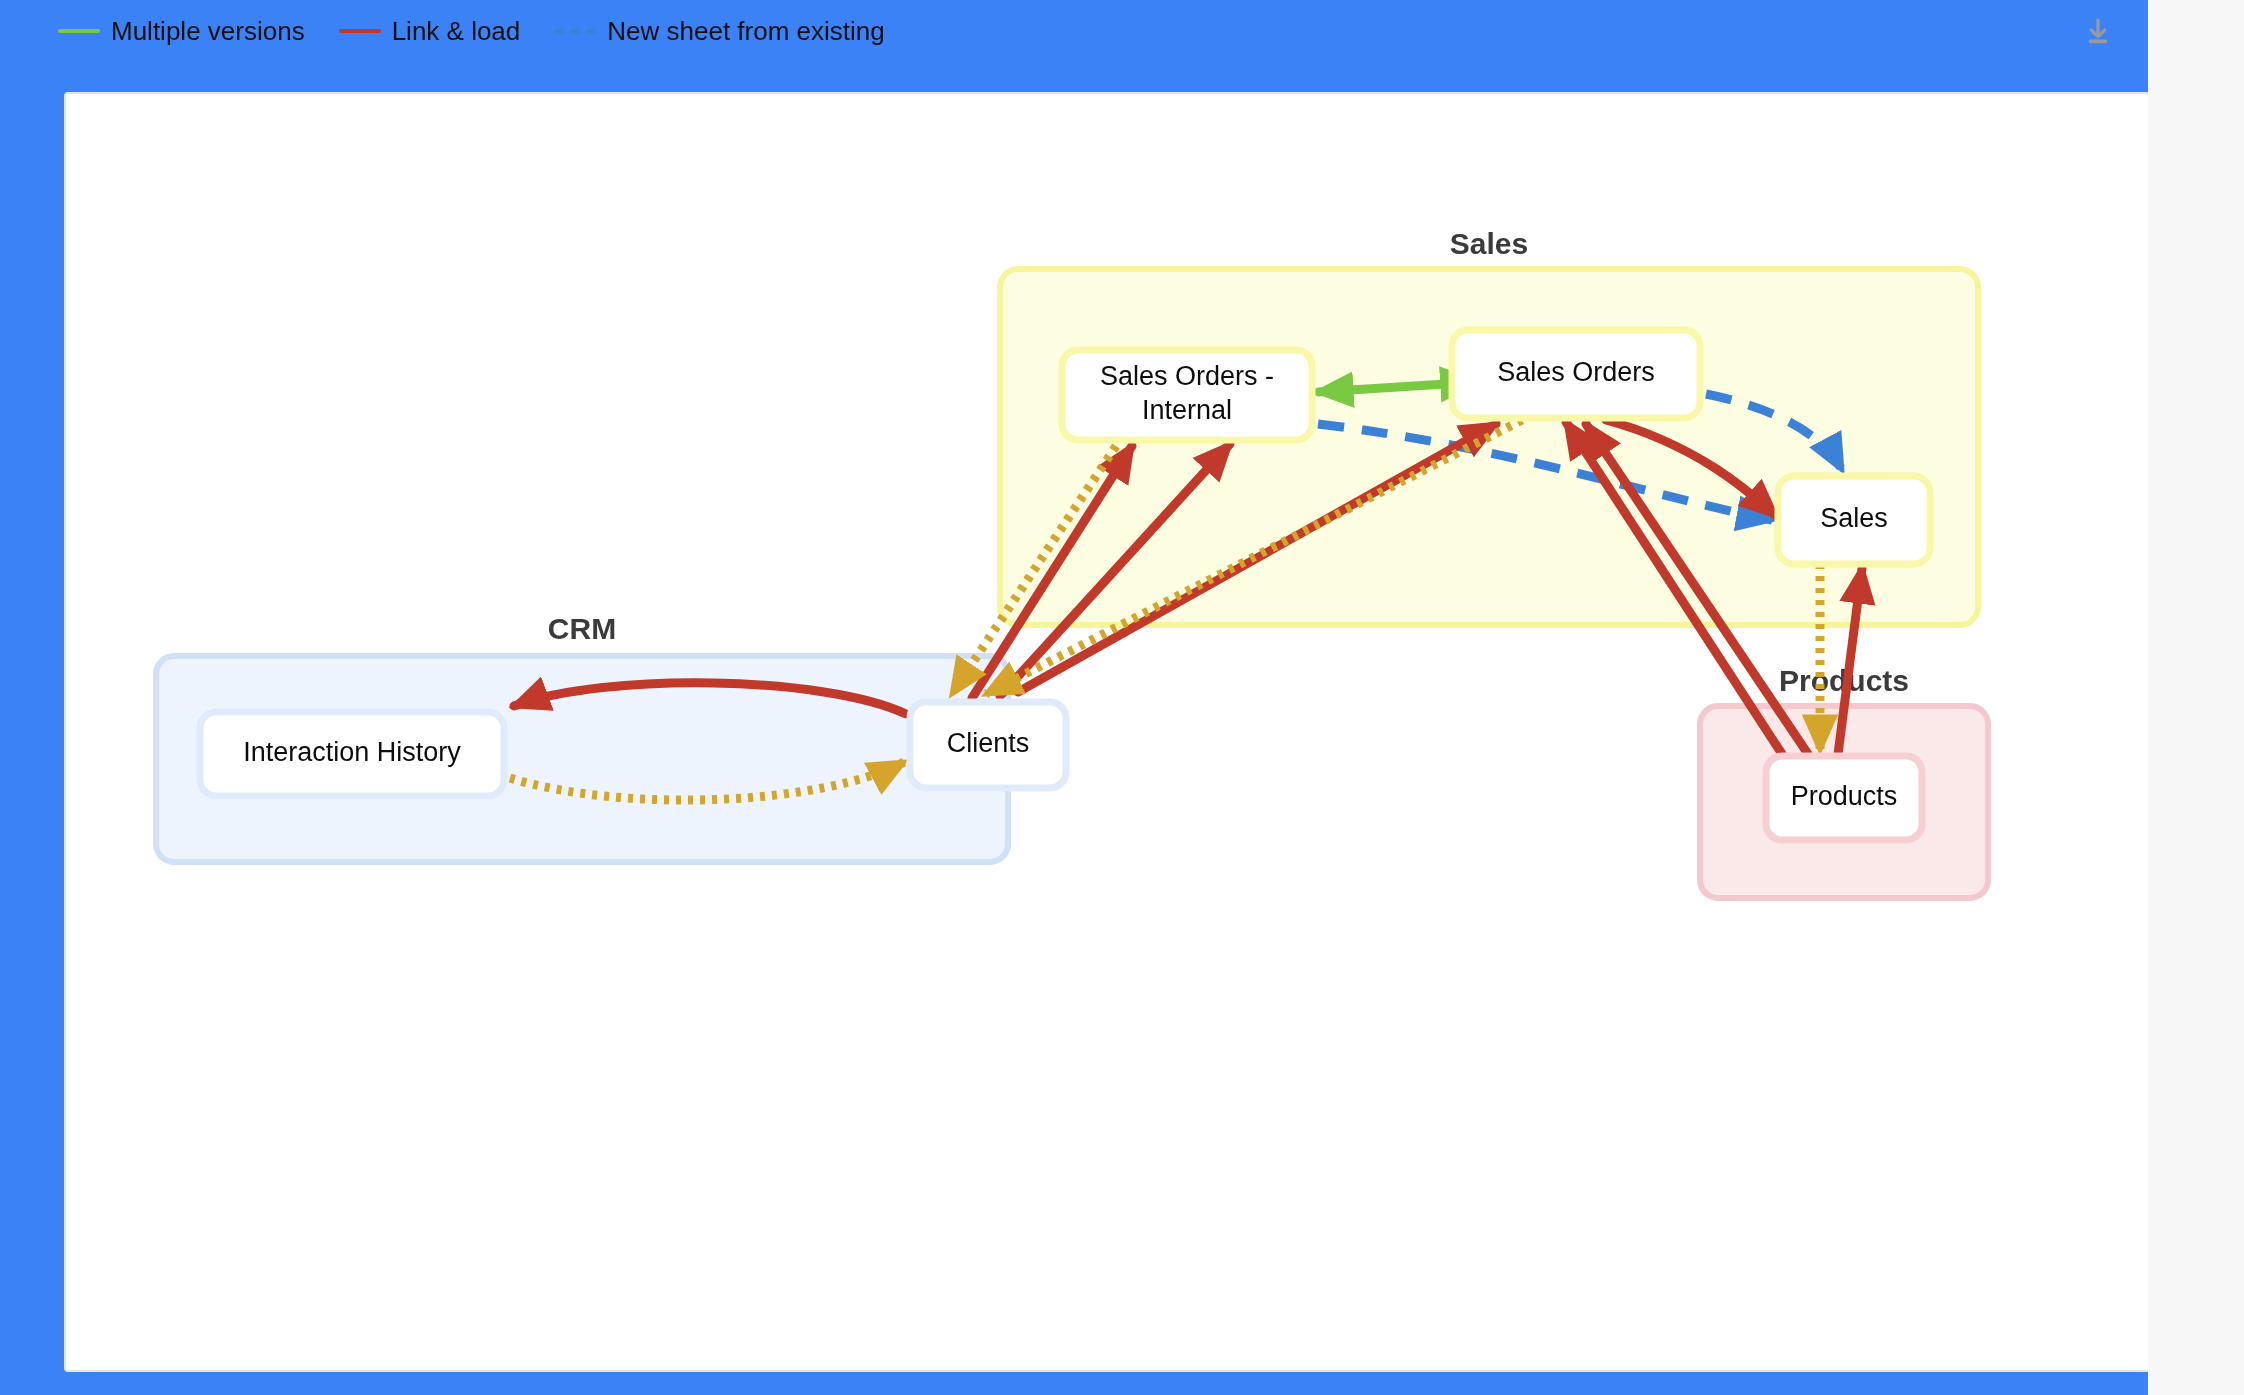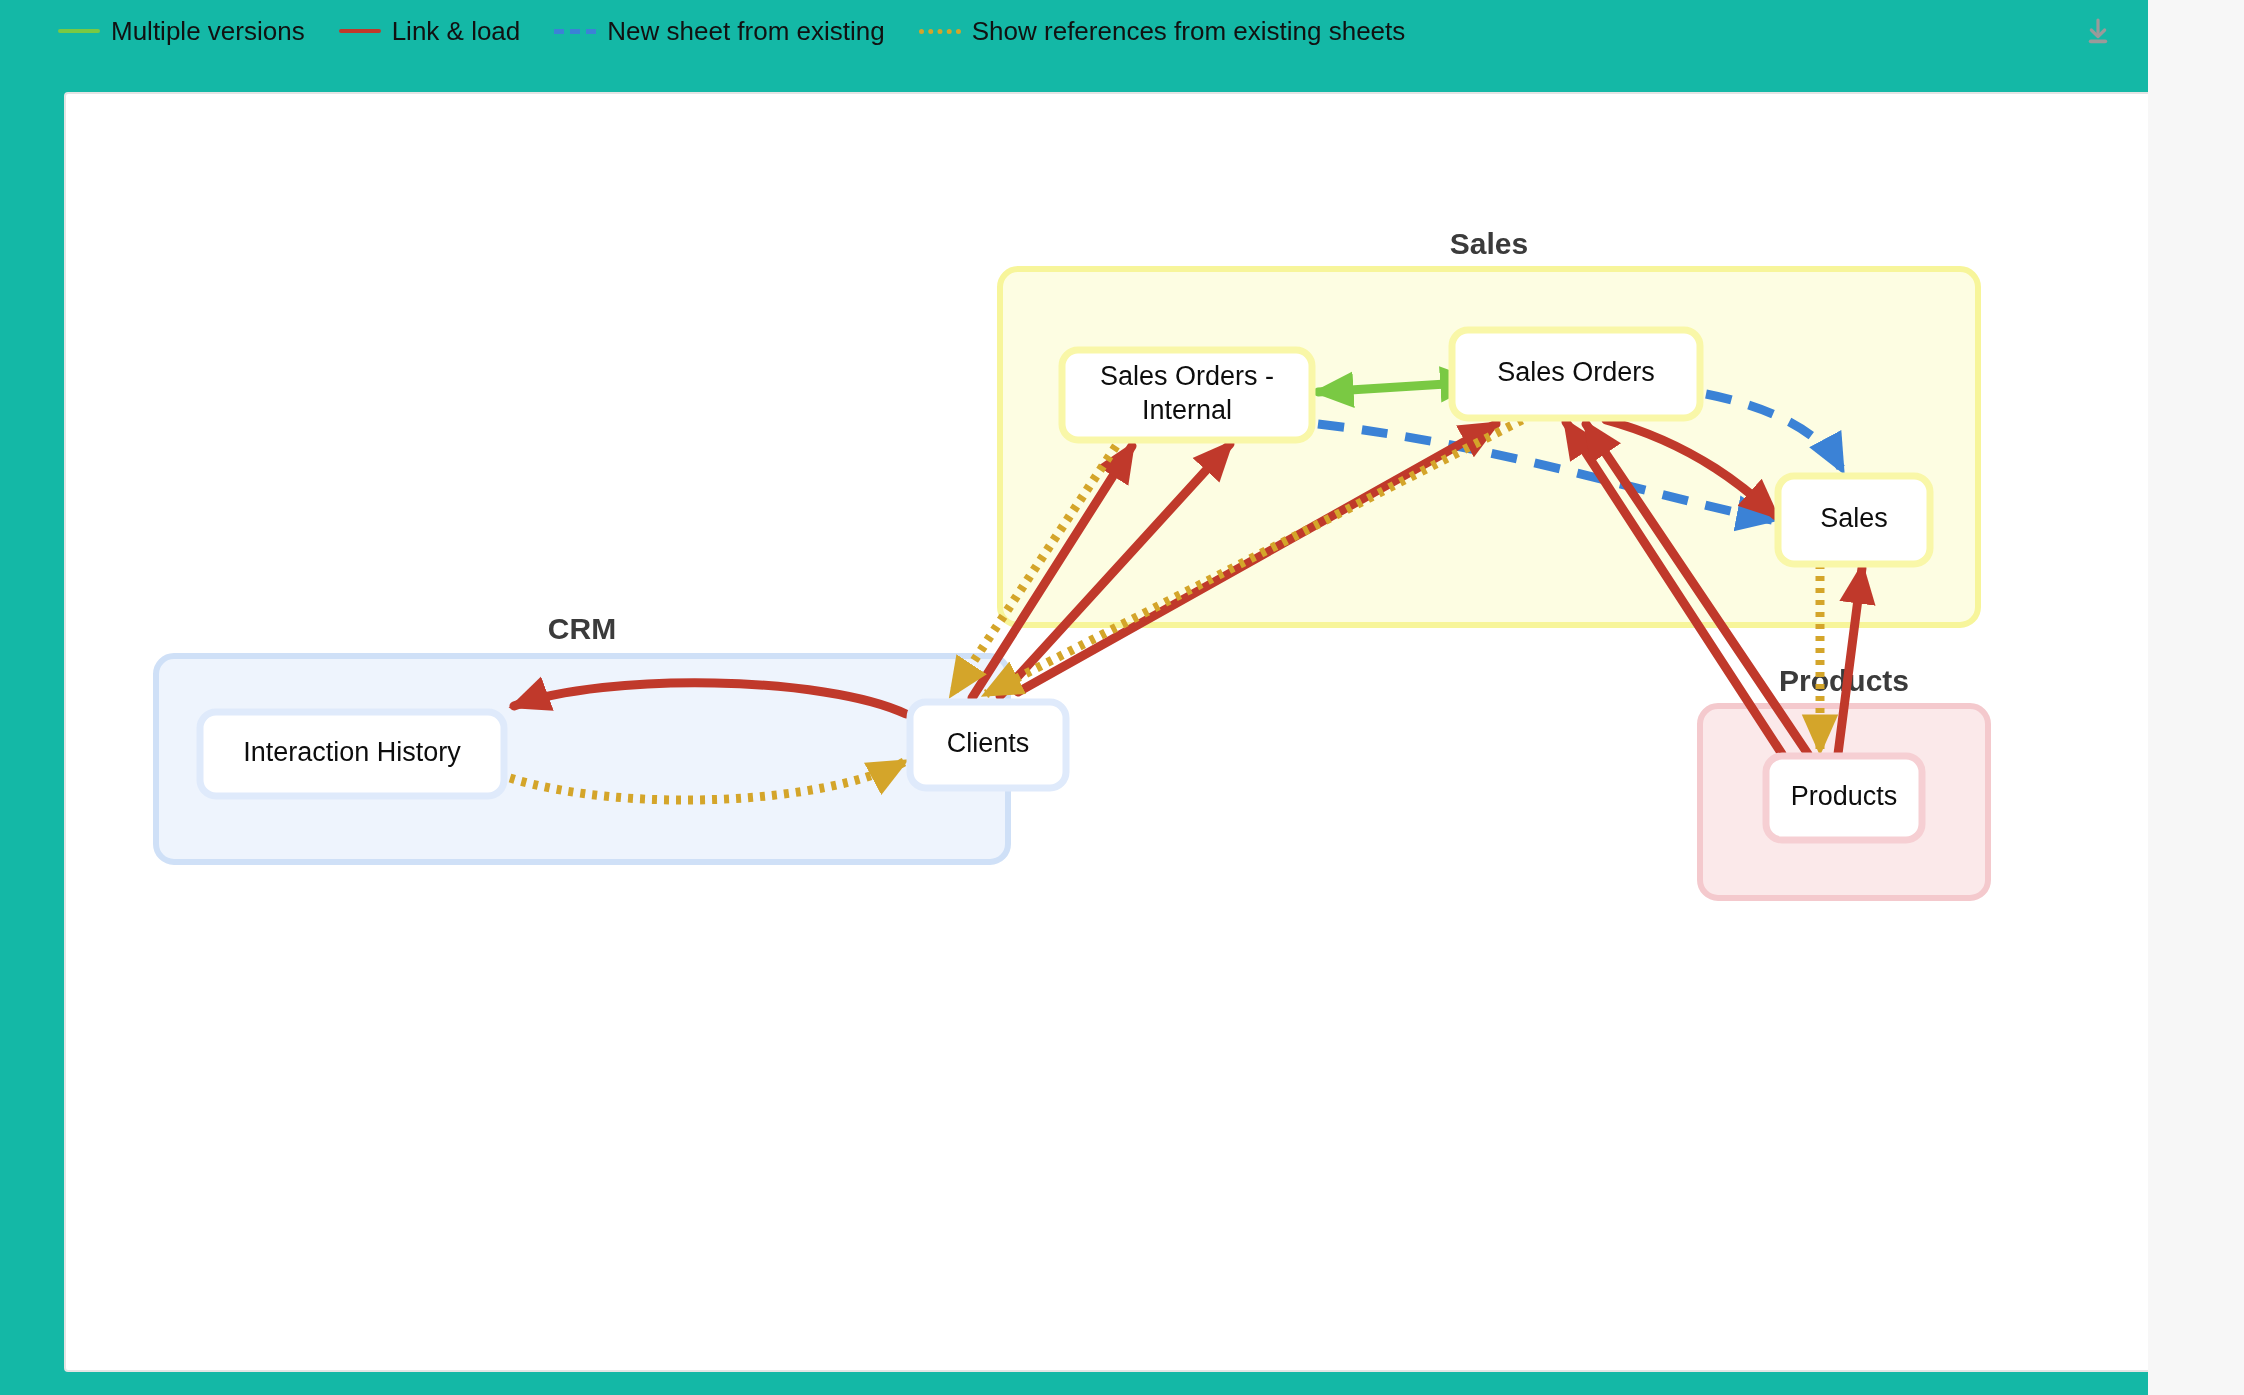--- a/index.html
+++ b/index.html
@@ -5,21 +5,21 @@
   html, body {
     margin: 0;
     padding: 0;
     background: #f7f7f7;
     font-family: "Liberation Sans", sans-serif;
   }
   #app {
     position: relative;
     width: 2148px;
     height: 1395px;
-    background: #14b8a6;
+    background: #3b82f6;
     overflow: hidden;
   }
 
   
   #legend {
     position: absolute;
     left: 0; top: 0;
     width: 2244px;
     height: 62px;
     display: flex;
@@ -103,24 +103,20 @@
         <span class="legend-swatch solid" style="background: rgb(122, 201, 67);"></span>
         <span class="legend-label">Multiple versions</span>
       </div>
       <div class="legend-item">
         <span class="legend-swatch solid" style="background: rgb(192, 57, 43);"></span>
         <span class="legend-label">Link &amp; load</span>
       </div>
       <div class="legend-item">
         <span class="legend-swatch dashed" style="border-top-color: rgb(59, 130, 214);"></span>
         <span class="legend-label">New sheet from existing</span>
-      </div>
-      <div class="legend-item">
-        <span class="legend-swatch dotted" style="border-top-color: rgb(212, 165, 42);"></span>
-        <span class="legend-label">Show references from existing sheets</span>
       </div>
     </div>
 
   <div id="download-btn" title="Download">
     <svg width="32" height="32" viewBox="0 0 24 24">
       <path d="M12 3 L12 14" stroke="#9a9a9a" stroke-width="2.4" stroke-linecap="round" fill="none"></path>
       <path d="M7 10.5 L12 15.5 L17 10.5" stroke="#9a9a9a" stroke-width="2.4" stroke-linecap="round" stroke-linejoin="round" fill="none"></path>
       <path d="M6.5 19 L17.5 19" stroke="#9a9a9a" stroke-width="2.8" stroke-linecap="round" fill="none"></path>
     </svg>
   </div>

